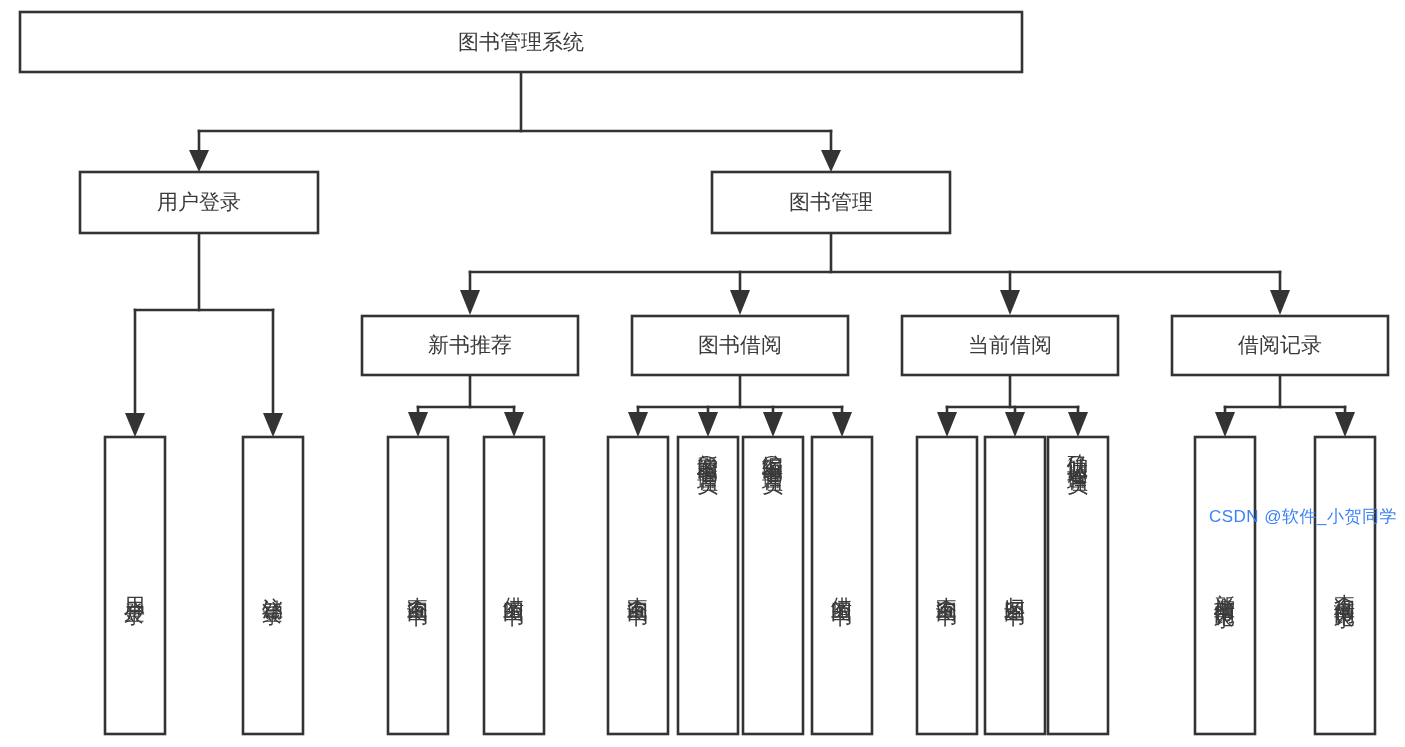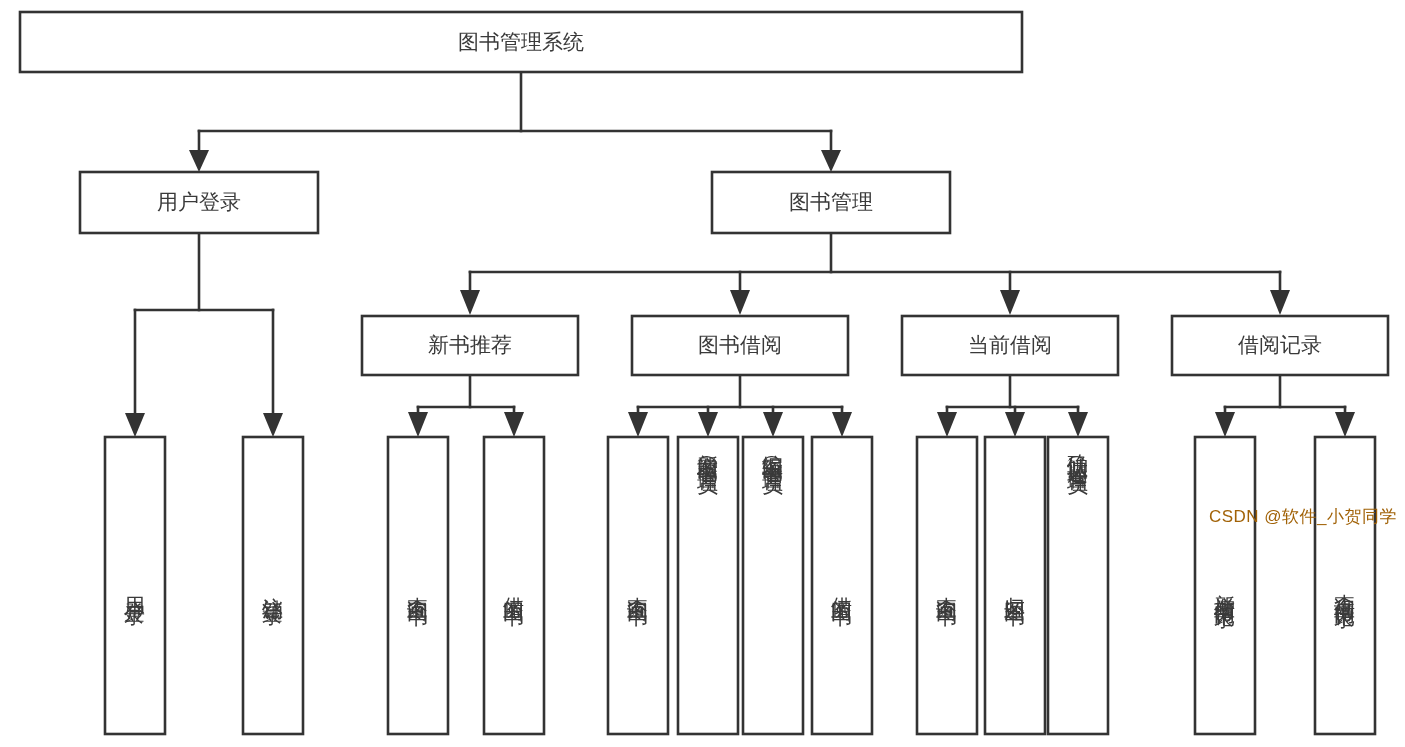--- a/index.html
+++ b/index.html
@@ -65,21 +65,21 @@
     align-items: center;
     justify-content: center;
     pointer-events: none;
   }
   .watermark {
     position: absolute;
     right: 8px;
     bottom: 4px;
     font-family: "Liberation Sans", "DejaVu Sans", sans-serif;
     font-size: 17px;
-    color: #a16207;
+    color: #3b82f6;
     letter-spacing: 0.5px;
     white-space: nowrap;
   }
 </style>
 </head>
 <body>
 
 <div id="diagram-root">
 
   <svg id="flowchart" viewBox="0 0 1405 747">

